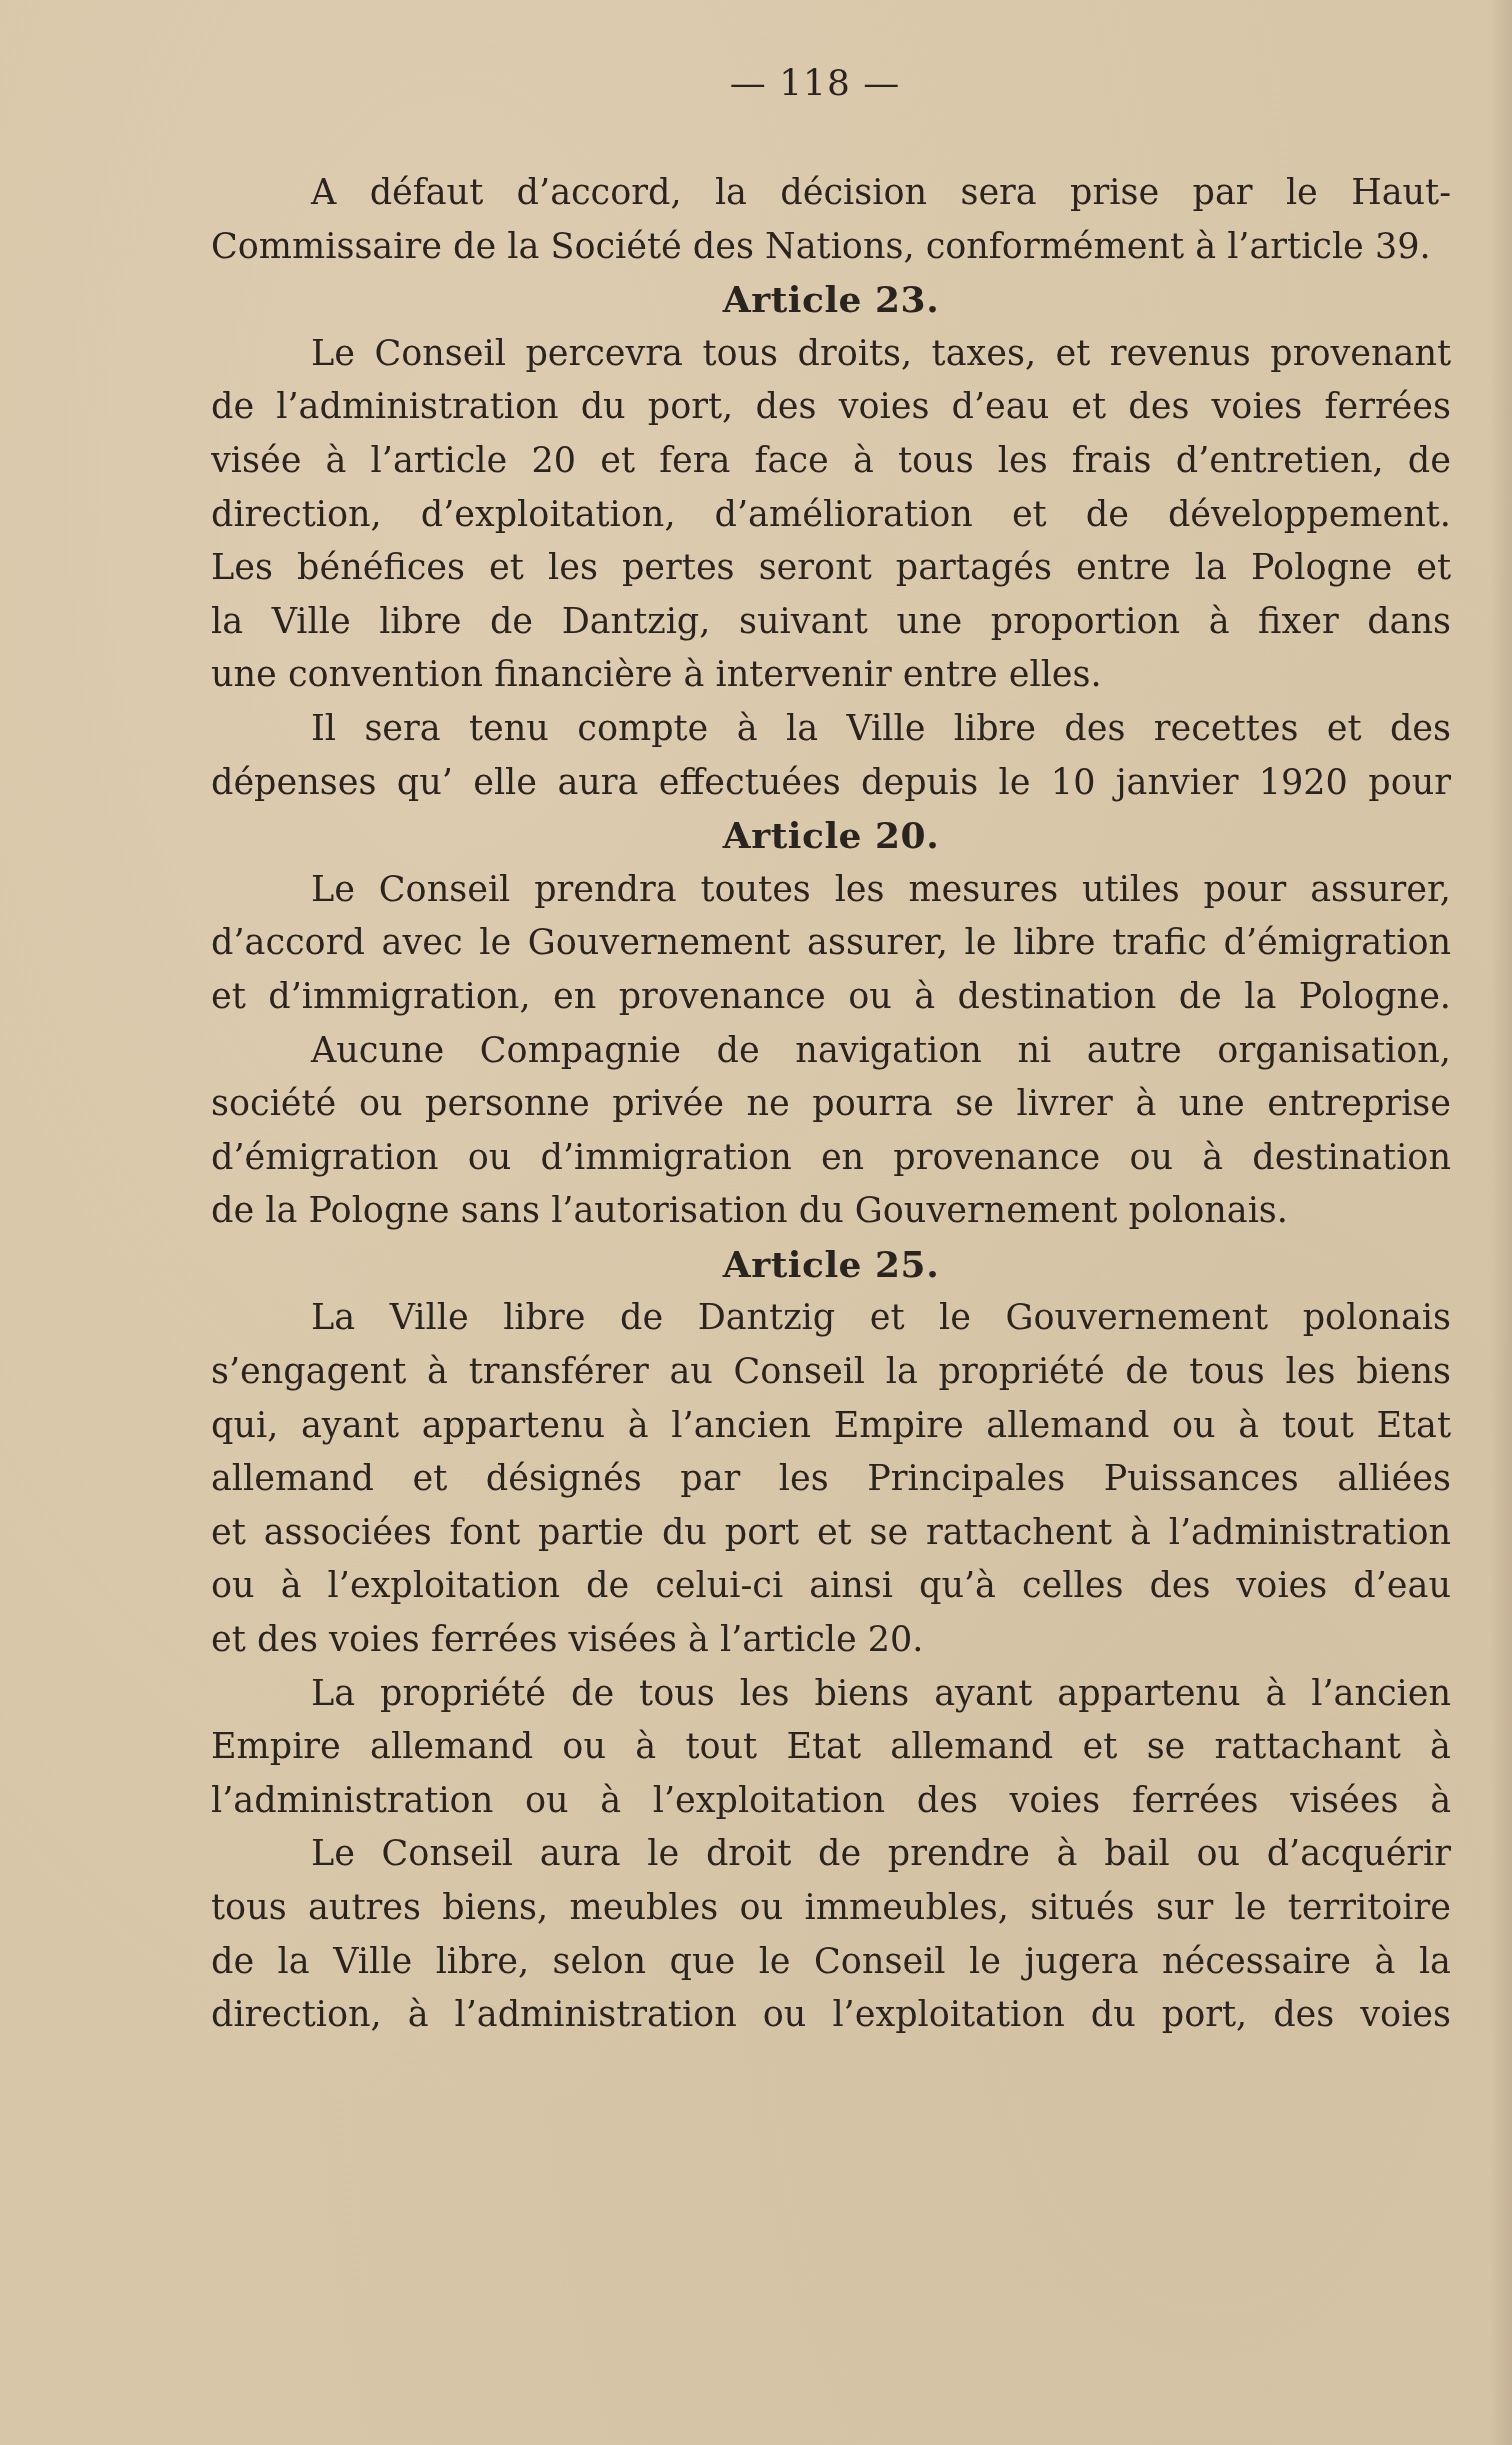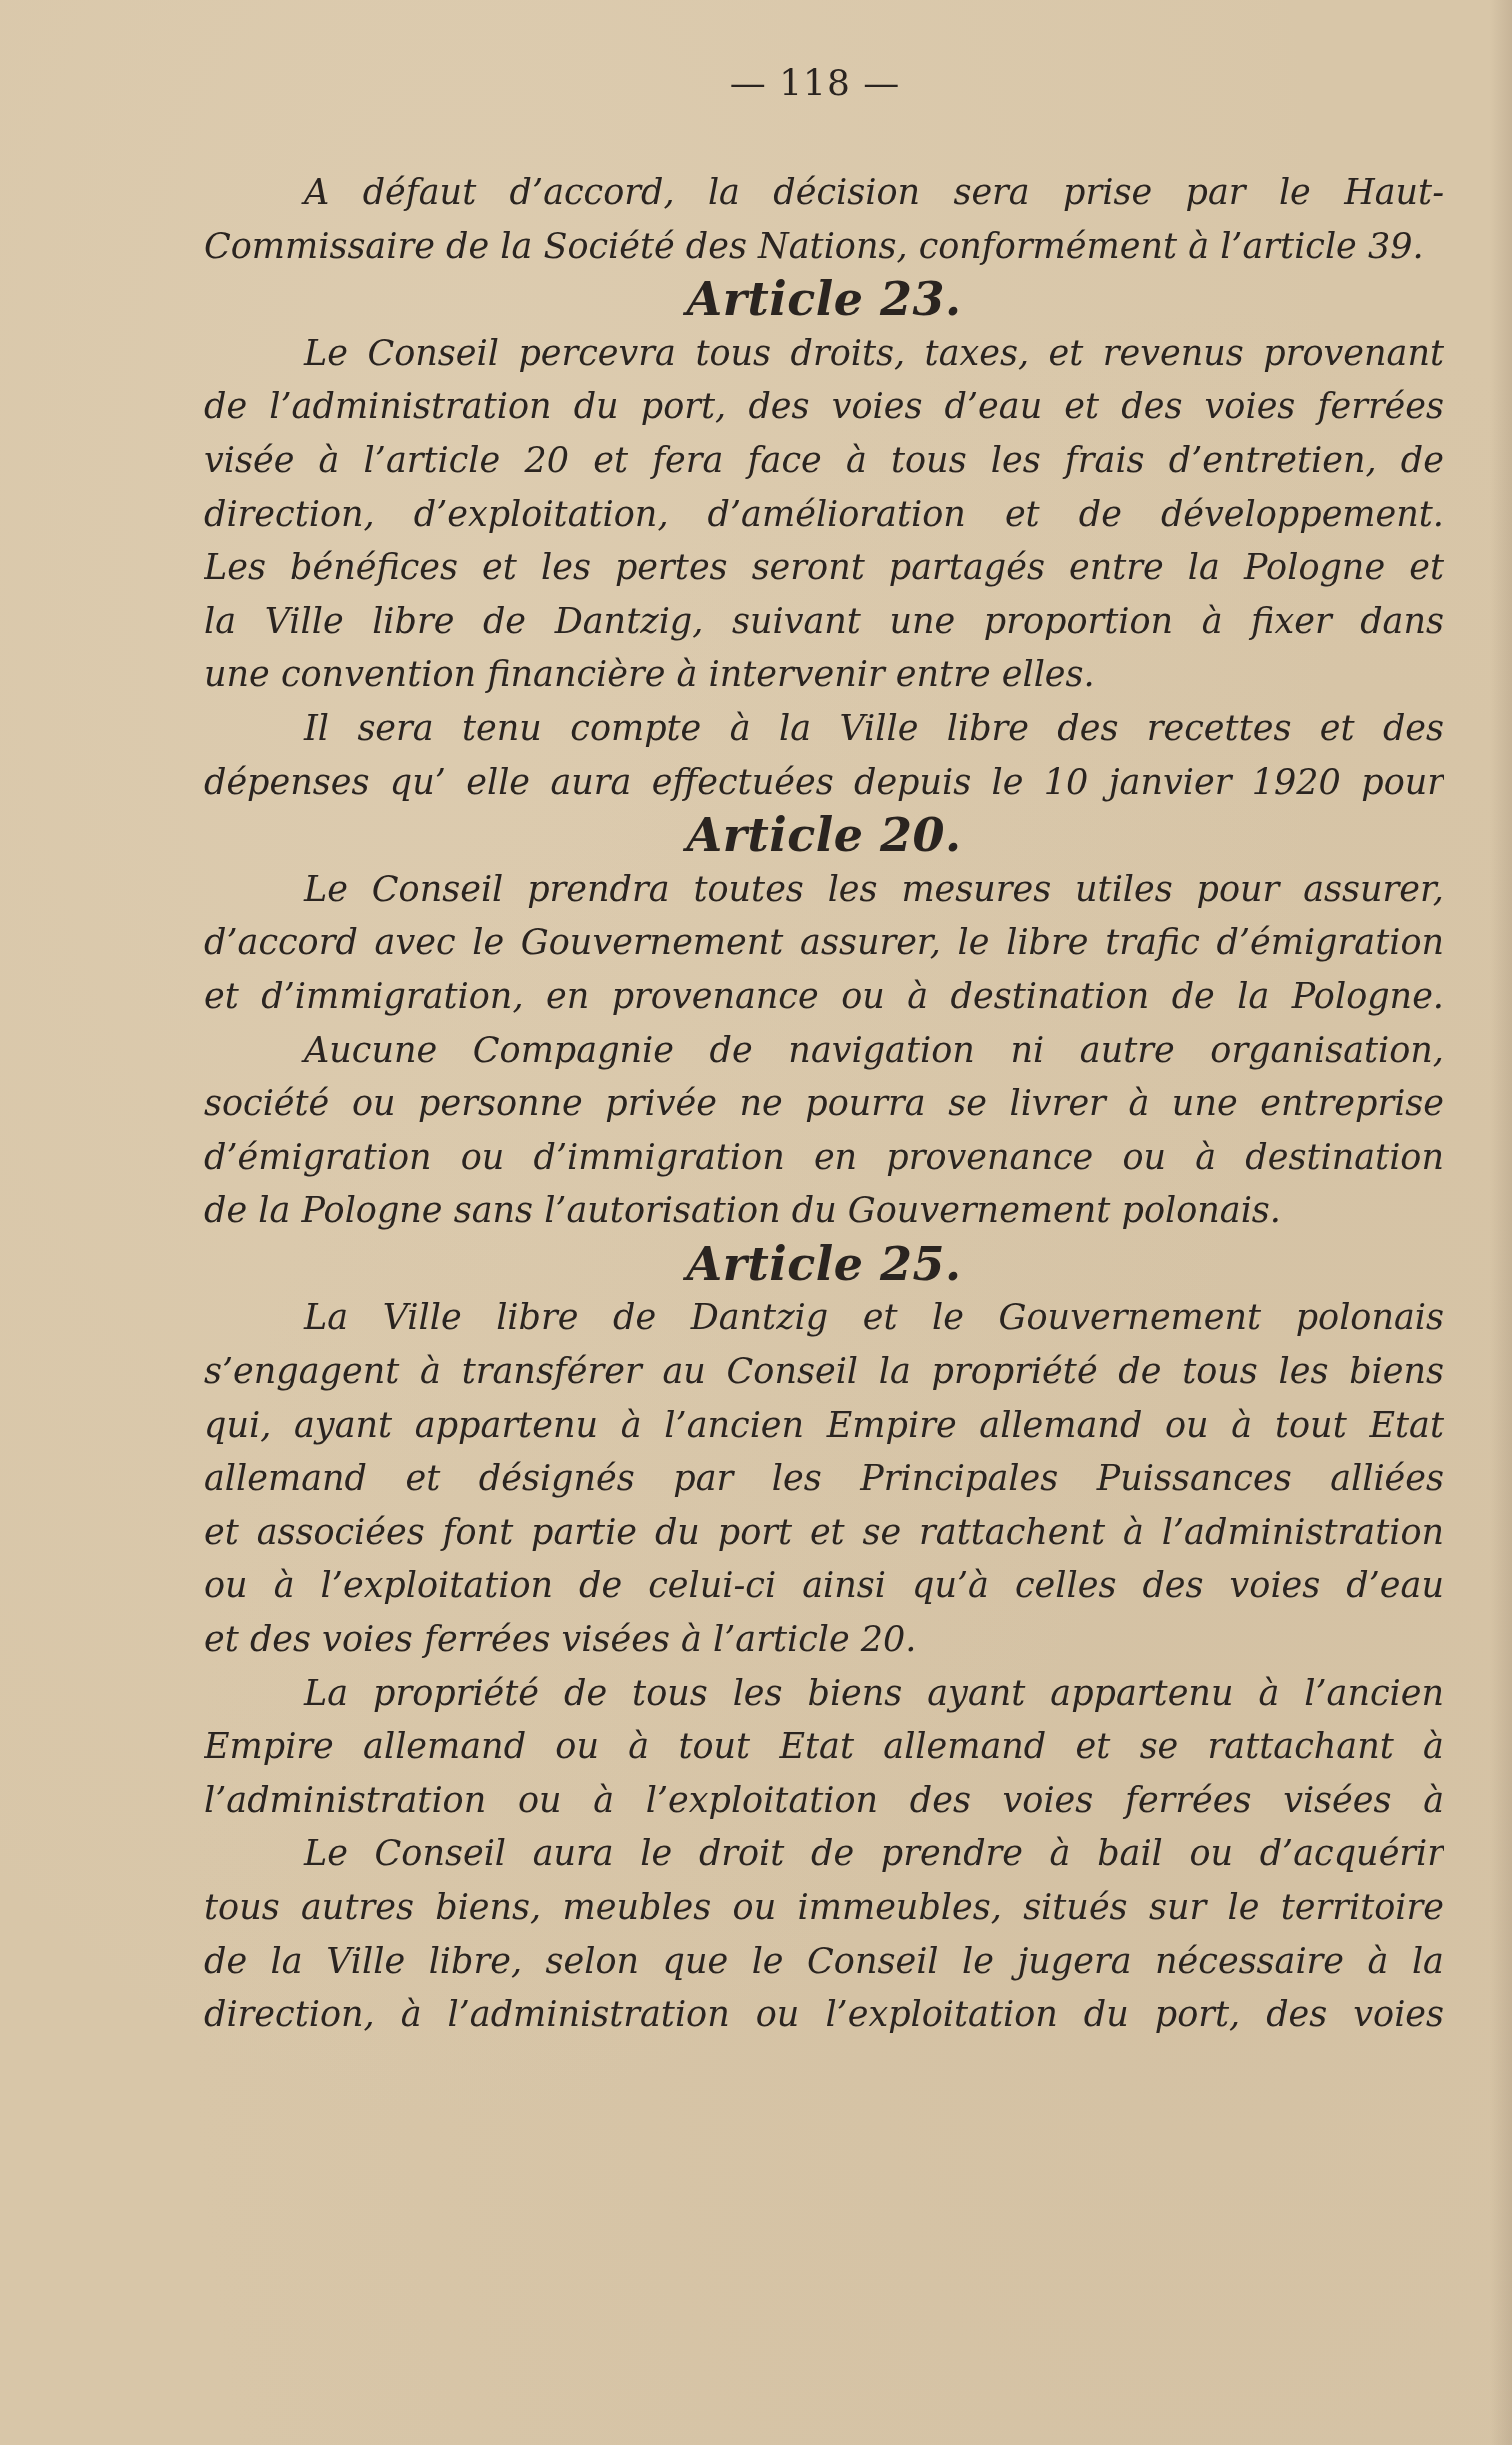--- a/index.html
+++ b/index.html
@@ -27,43 +27,42 @@
     left: 0;
     width: 1240px;
     text-align: center;
     font-size: 36px;
     letter-spacing: 1px;
     line-height: 54px;
   }
   .content {
     position: absolute;
     top: 166px;
-    left: 9px;
+    left: 16px;
     width: 1240px;
-    font-style: italic;
   }
   .line {
     height: 53.6px;
     line-height: 53.6px;
     font-size: 35px;
     white-space: nowrap;
     text-align: justify;
     text-align-last: justify;
     overflow: hidden;
   }
   .line.last {
     text-align-last: left;
   }
   .line.indent {
     padding-left: 100px;
   }
   .heading {
     height: 53.6px;
     line-height: 53.6px;
-    font-size: 46px;
+    font-size: 36px;
     font-weight: bold;
     text-align: center;
     font-family: "DejaVu Serif", "Liberation Serif", serif;
     letter-spacing: 0.5px;
   }
   .fold {
     position: absolute;
     right: 0;
     top: 0;
     width: 22px;

